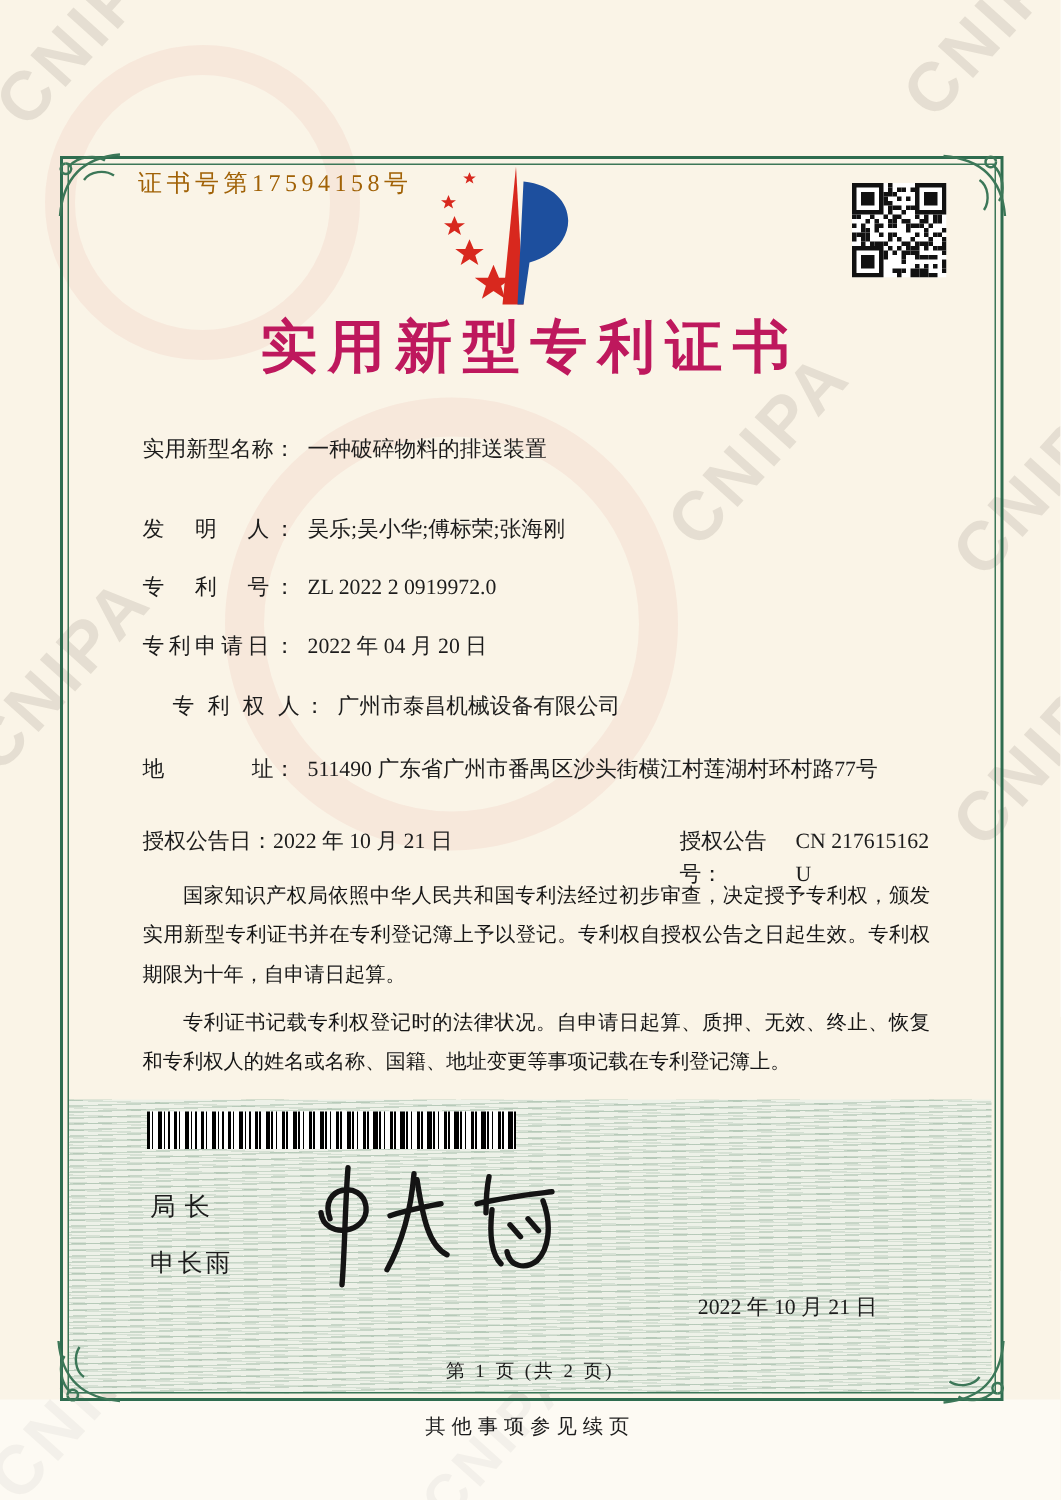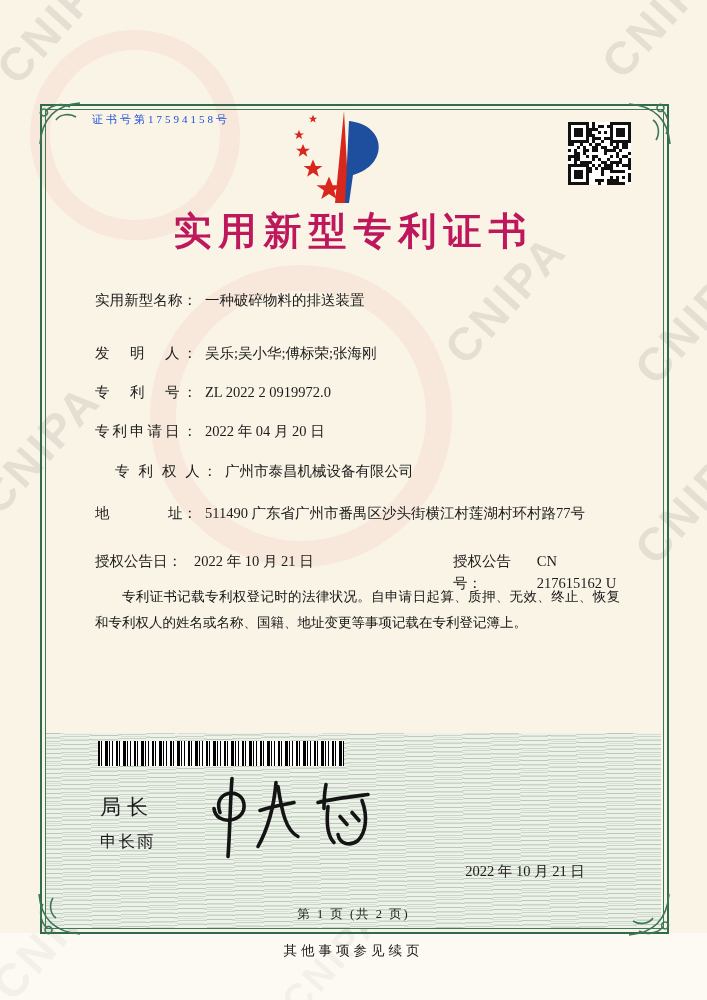--- a/index.html
+++ b/index.html
@@ -24,41 +24,41 @@
   .c-tr{right:-6px;top:-6px;transform:rotate(90deg);}
   .c-br{right:-6px;bottom:-6px;transform:rotate(180deg);}
   .c-bl{left:-6px;bottom:-6px;transform:rotate(270deg);}
 
   
   .band{position:absolute;left:46px;top:733px;width:615px;height:196px;z-index:2;
         background-color:#edf1e8;
         background-image:repeating-linear-gradient(178deg,rgba(110,150,122,0.30) 0 1px,rgba(255,255,255,0) 1px 4px),
                          repeating-linear-gradient(2deg,rgba(110,150,122,0.18) 0 1px,rgba(255,255,255,0) 1px 5px);}
 
-  .cert-no{position:absolute;left:92px;top:112px;font-size:11px;letter-spacing:3px;color:#1d4ed8;z-index:4;}
+  .cert-no{position:absolute;left:92px;top:112px;font-size:16px;letter-spacing:3px;color:#a16207;z-index:4;}
   .logo{position:absolute;left:283px;top:107px;z-index:4;}
   .qr{position:absolute;left:568px;top:122px;width:63px;height:63px;z-index:4;}
   .title{position:absolute;left:0;right:0;top:206px;text-align:center;font-size:38px;
          font-weight:bold;letter-spacing:7px;color:#be185d;z-index:4;}
 
   .row{position:absolute;left:95px;width:527px;display:flex;font-size:14.5px;z-index:4;line-height:1.5;}
   .lbl{flex:0 0 102px;text-align:justify;text-align-last:justify;white-space:nowrap;}
   .val{flex:1;padding-left:8px;}
   .r0{top:290px;} .r1{top:343px;} .r2{top:382px;} .r3{top:421px;} .r4{top:461px;margin-left:20px;} .r5{top:503px;}
   .r6{top:551px;}
-  .pair{display:flex;gap:12px;}
+  .pair{display:flex;}
   .pair1{flex:0 0 358px;}
 
   .paras{position:absolute;left:95px;top:584px;width:525px;z-index:4;}
   .paras p{margin:0 0 6px 0;font-size:13.5px;line-height:1.95;text-align:justify;text-indent:2em;color:#151515;}
 
   .barcode{position:absolute;left:98px;top:741px;width:246px;height:25px;z-index:4;background:#fff;
      background-image:repeating-linear-gradient(90deg,#000 0 2px,#fff 2px 3px,#000 3px 4px,#fff 4px 7px,#000 7px 10px,#fff 10px 11px,#000 11px 12px,#fff 12px 14px,#000 14px 15px,#fff 15px 18px);}
 
-  .signer-title{position:absolute;left:100px;top:793px;font-size:21px;letter-spacing:6px;z-index:4;}
+  .signer-title{position:absolute;left:100px;top:793px;font-size:17px;letter-spacing:6px;z-index:4;}
   .signer-name{position:absolute;left:100px;top:831px;font-size:16.5px;letter-spacing:2px;z-index:4;}
   .signature{position:absolute;left:190px;top:770px;z-index:4;}
   .issue-date{position:absolute;left:415px;top:862px;width:220px;text-align:center;font-size:14.5px;z-index:4;}
   .page-info{position:absolute;left:0;right:0;top:906px;text-align:center;font-size:12.5px;letter-spacing:2px;z-index:4;}
   .bottom-strip{position:absolute;left:0;top:933px;width:707px;height:67px;background:rgba(255,255,253,0.55);z-index:2;}
   .footer-note{position:absolute;left:0;right:0;top:942px;text-align:center;font-size:13.5px;letter-spacing:4px;z-index:4;color:#1b1b1b;}
 </style>
 </head>
 <body>
 
@@ -305,20 +305,21 @@
       <span>授权公告日：</span>
       <span>2022 年 10 月 21 日</span>
     </span>
     <span class="pair">
       <span>授权公告号：</span>
       <span>CN 217615162 U</span>
     </span>
   </div>
 
   <div class="paras">
+    <p>国家知识产权局依照中华人民共和国专利法经过初步审查，决定授予专利权，颁发实用新型专利证书并在专利登记簿上予以登记。专利权自授权公告之日起生效。专利权期限为十年，自申请日起算。</p>
     <p>专利证书记载专利权登记时的法律状况。自申请日起算、质押、无效、终止、恢复和专利权人的姓名或名称、国籍、地址变更等事项记载在专利登记簿上。</p>
   </div>
 
   <div class="barcode"></div>
 
   <div class="signer-title">局长</div>
   <div class="signer-name">申长雨</div>
   <svg class="signature" width="200" height="95" viewBox="0 0 200 90">
     <g fill="none" stroke="#141414" stroke-width="3.6" stroke-linecap="round" stroke-linejoin="round">
       <path d="M30,40 C22,18 52,14 54,32 C56,50 26,54 24,36"></path>

